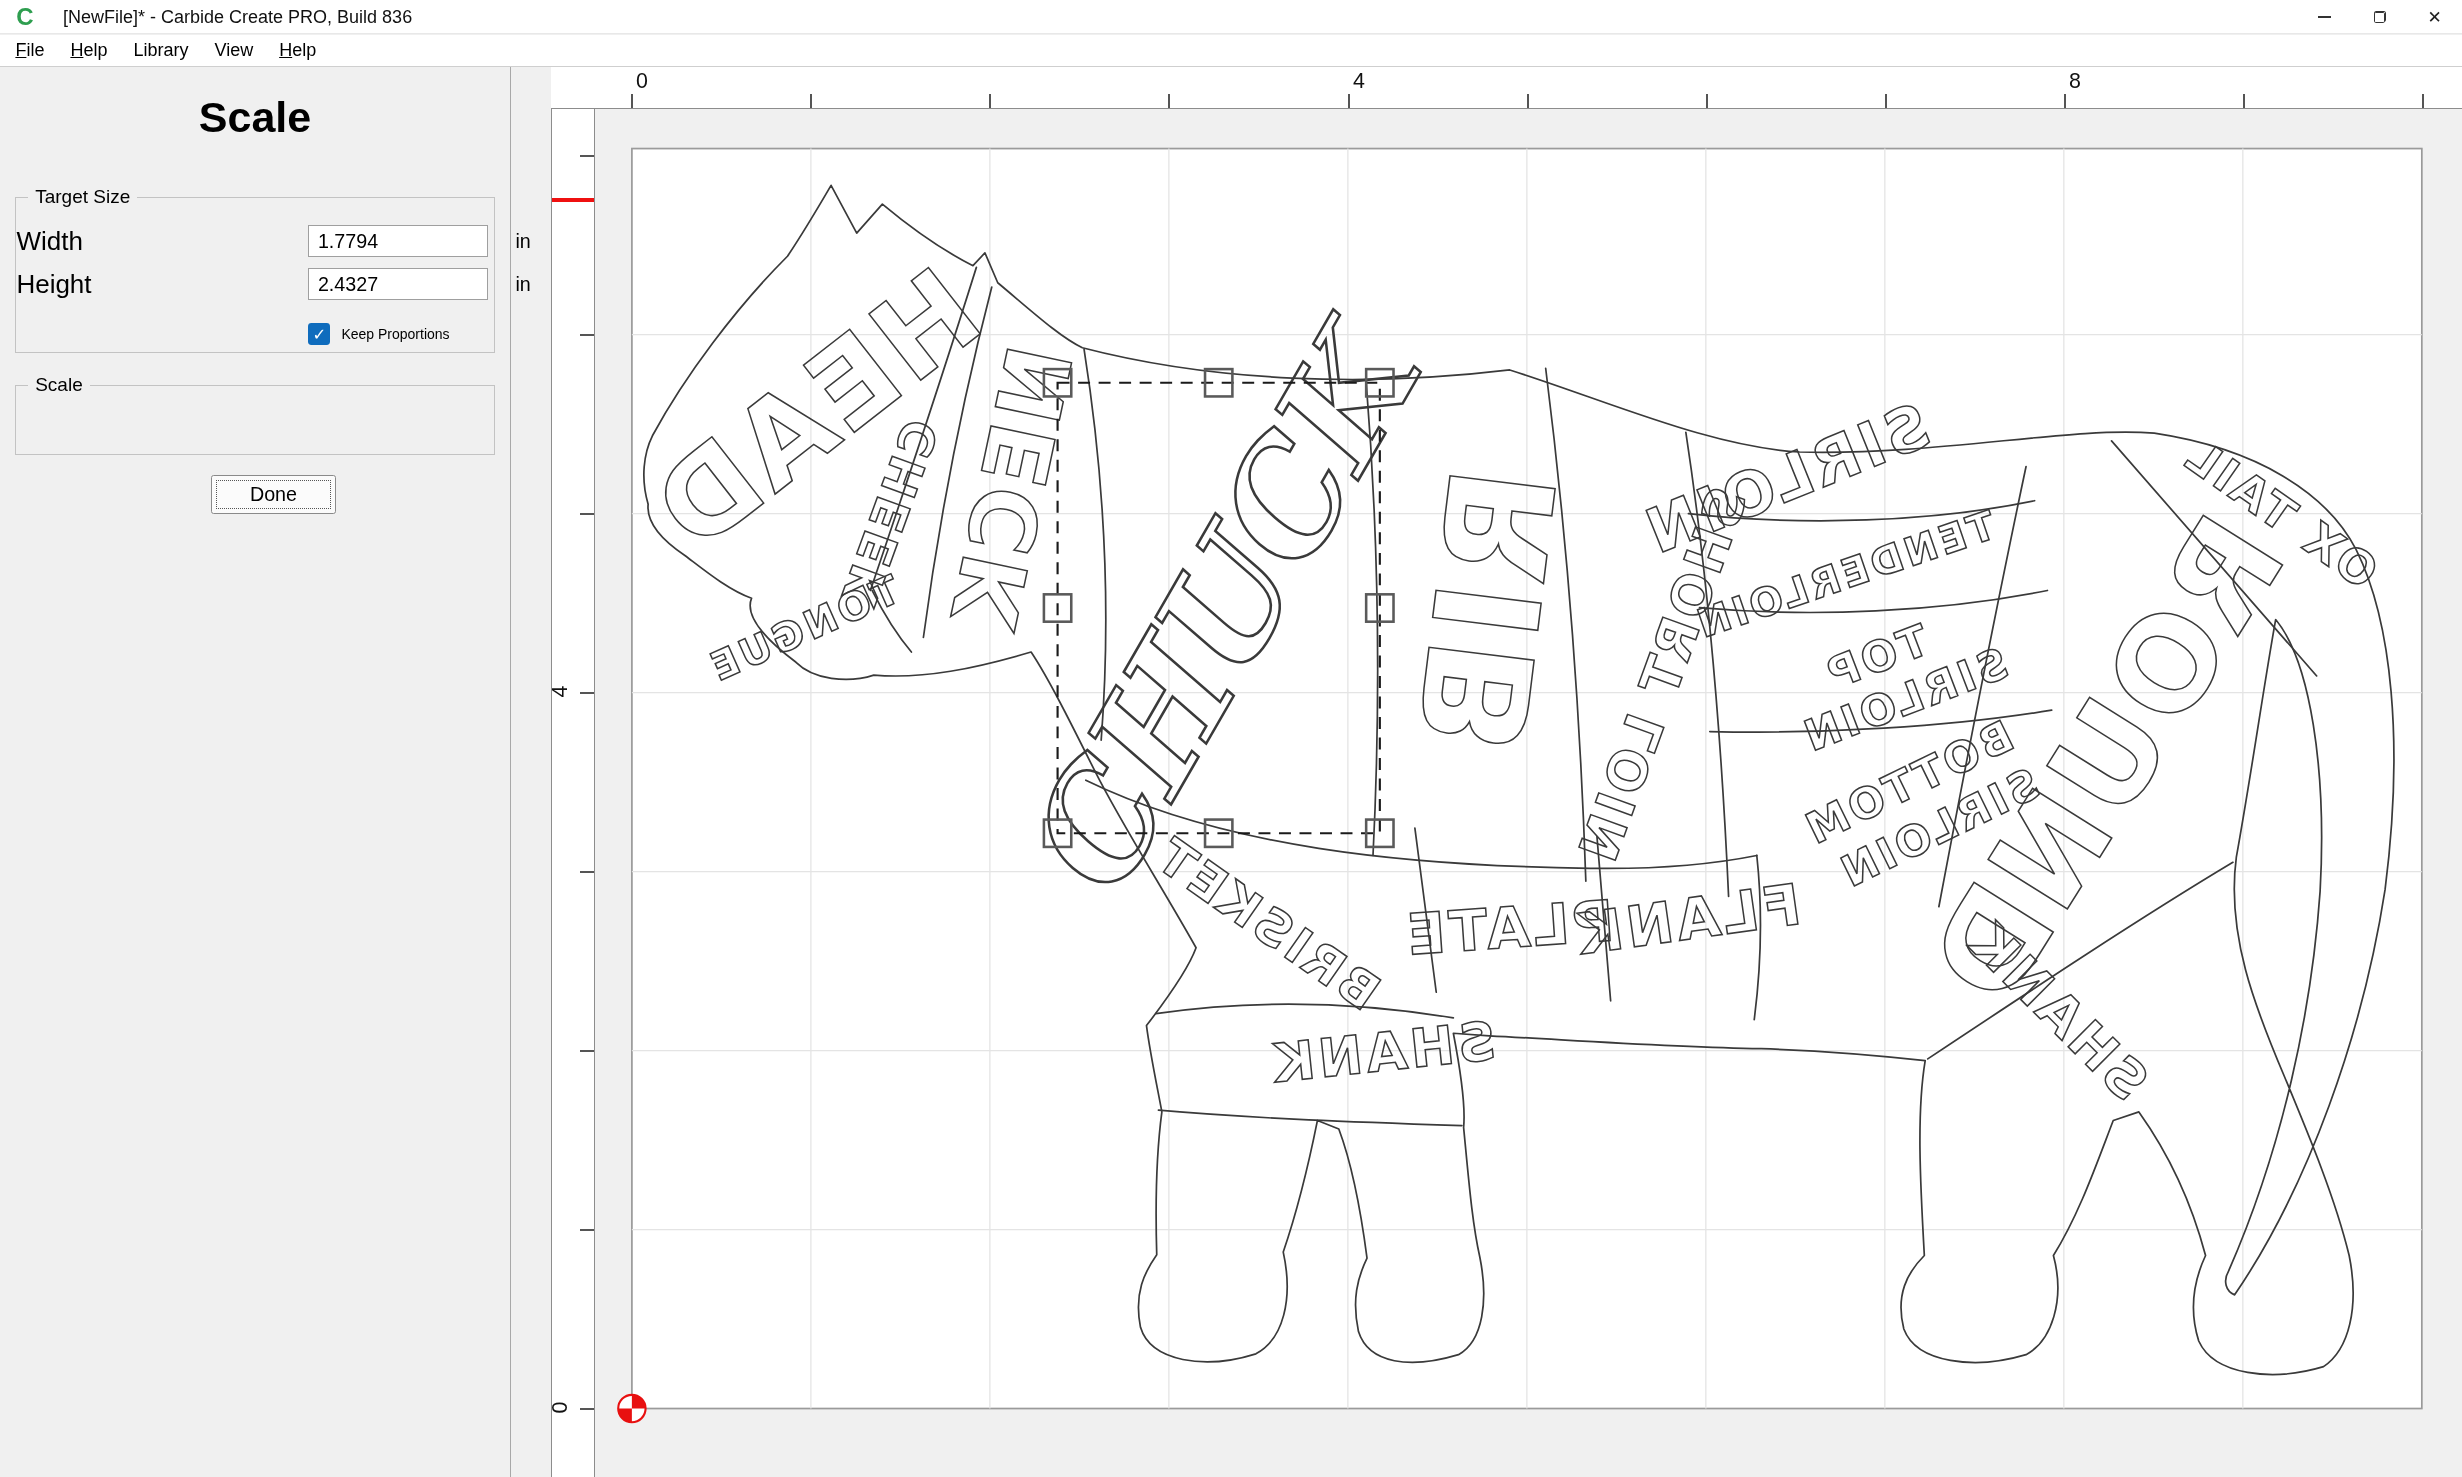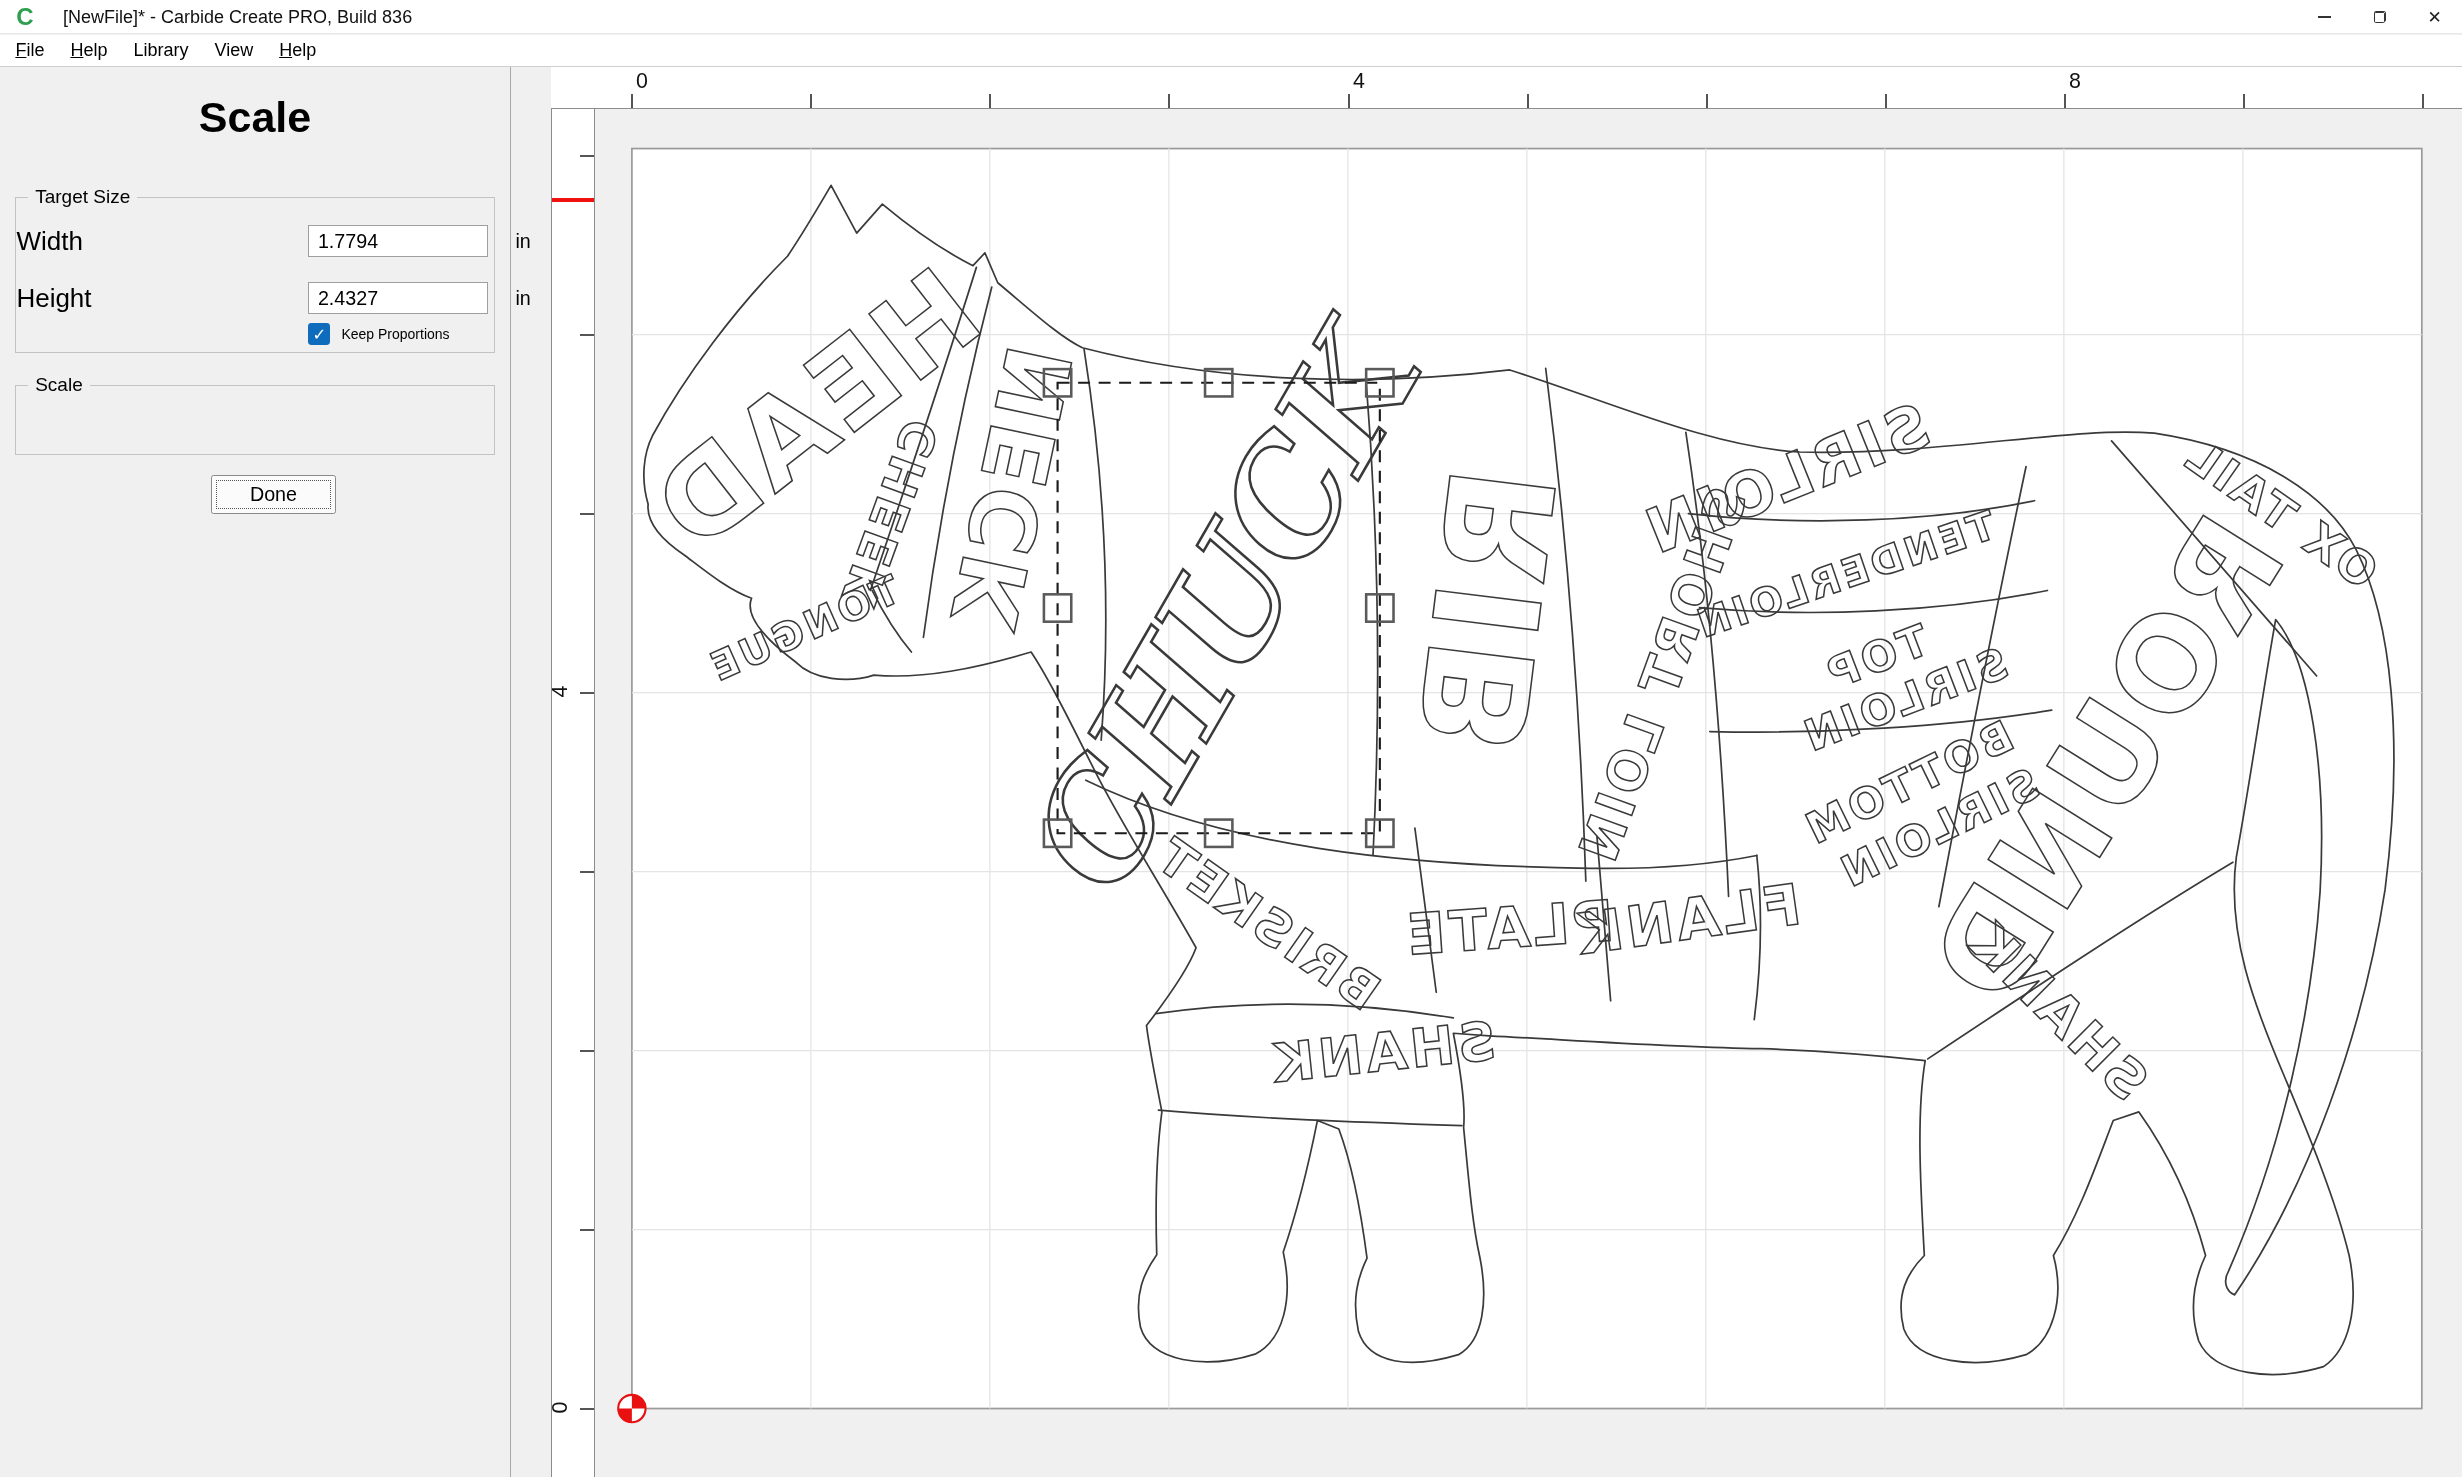--- a/index.html
+++ b/index.html
@@ -38,21 +38,21 @@
   .gb-scale  { top:318px; height:70px; }
   .gb-legend { position:absolute; top:-12px; left:12px; background:#f0f0f0; padding:0 6.8px;
     font-size:19px; color:#000; }
   .frow { position:absolute; left:0; right:0; height:32.5px; }
   .frow .flabel { position:absolute; left:0; width:272px; text-align:left; font-size:26px;
     line-height:32.5px; color:#000; }
   .frow .ftext { position:absolute; left:292px; width:180px; height:32px; border:0.9px solid #9f9f9f;
     background:#fff; font-size:19.7px; padding:0 8.5px; font-family:"Liberation Sans", sans-serif; }
   .frow .funit { position:absolute; left:499px; font-size:19.7px; line-height:32.5px; }
   .row-width  { top:27px; }
-  .row-height { top:84px; }
+  .row-height { top:70px; }
   .row-check  { top:120px; }
   .checkbox { position:absolute; left:292px; top:5.1px; width:22px; height:22px; background:#0f6cbd;
     border-radius:3.4px; color:#fff; font-size:16.2px; line-height:22px; text-align:center; }
   .check-label { position:absolute; left:325px; font-size:14px; line-height:32.5px; }
   .row-factor { top:22px; }
   .row-factor .flabel { width:304px; }
   .row-factor .ftext { left:316px; width:181px; }
   .done-btn { position:absolute; left:211px; top:408px; width:125px; height:39px;
     background:#fbfbfb; border:0.9px solid #8a8a8a; border-radius:2.6px; font-size:19.7px;
     font-family:"Liberation Sans", sans-serif; }

